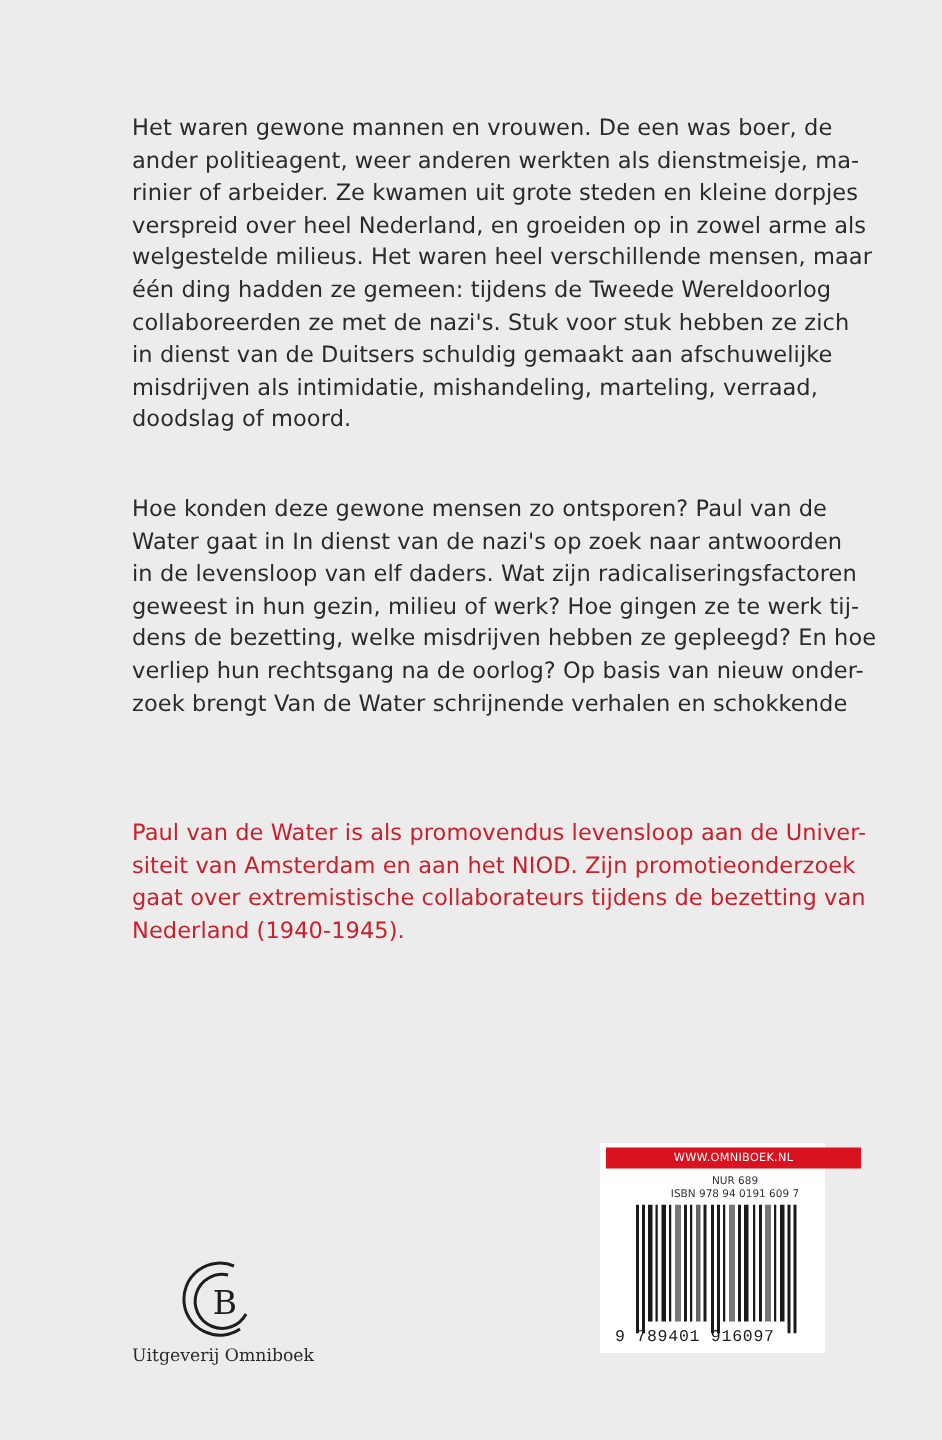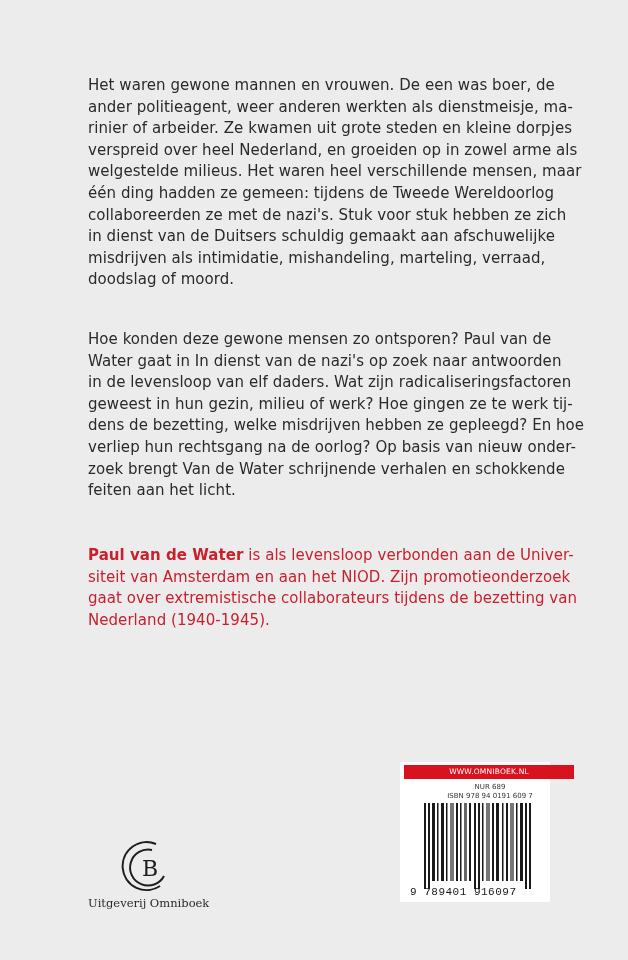--- a/index.html
+++ b/index.html
@@ -30,21 +30,21 @@
       letter-spacing: 0.05px;
     }
     .blurb .line {
       display: block;
       white-space: nowrap;
     }
     #para1 { top: 75px; }
     #para2 { top: 329px; }
     #para3 { top: 545px; color: #c8202c; }
     .italic { }
-    .bold { font-weight: bold; }
+    .bold { font-weight: normal; }
 
     
     .barcode-box {
       position: absolute;
       left: 400px;
       top: 762px;
       width: 150px;
       height: 140px;
       background: #ffffff;
     }
@@ -126,25 +126,24 @@
   </div>
 
   <div class="blurb" id="para2">
     <span class="line">Hoe konden deze gewone mensen zo ontsporen? Paul van de</span>
     <span class="line"><span>Water gaat in </span><span class="italic">In dienst van de nazi's</span><span> op zoek naar antwoorden</span></span>
     <span class="line">in de levensloop van elf daders. Wat zijn radicaliseringsfactoren</span>
     <span class="line">geweest in hun gezin, milieu of werk? Hoe gingen ze te werk tij-</span>
     <span class="line">dens de bezetting, welke misdrijven hebben ze gepleegd? En hoe</span>
     <span class="line">verliep hun rechtsgang na de oorlog? Op basis van nieuw onder-</span>
     <span class="line">zoek brengt Van de Water schrijnende verhalen en schokkende</span>
-    <span class="line">feiten aan het licht.</span>
   </div>
 
   <div class="blurb" id="para3">
-    <span class="line"><span class="bold">Paul van de Water</span><span> is als levensloop verbonden aan de Univer-</span></span>
+    <span class="line"><span class="bold">Paul van de Water</span><span> is als promovendus levensloop aan de Univer-</span></span>
     <span class="line">siteit van Amsterdam en aan het NIOD. Zijn promotieonderzoek</span>
     <span class="line">gaat over extremistische collaborateurs tijdens de bezetting van</span>
     <span class="line">Nederland (1940-1945).</span>
   </div>
 
   <div class="logo">
     <svg width="64" height="56" viewBox="0 0 64 56">
       <path d="M 40 4 A 24 24 0 1 0 44 46" fill="none" stroke="#1e1e1e" stroke-width="2"></path>
       <path d="M 36 10 A 18 18 0 1 0 48 36" fill="none" stroke="#1e1e1e" stroke-width="2"></path>
       <text x="34" y="36" text-anchor="middle" font-family="DejaVu Serif, serif" font-size="22" fill="#1e1e1e">B</text>

